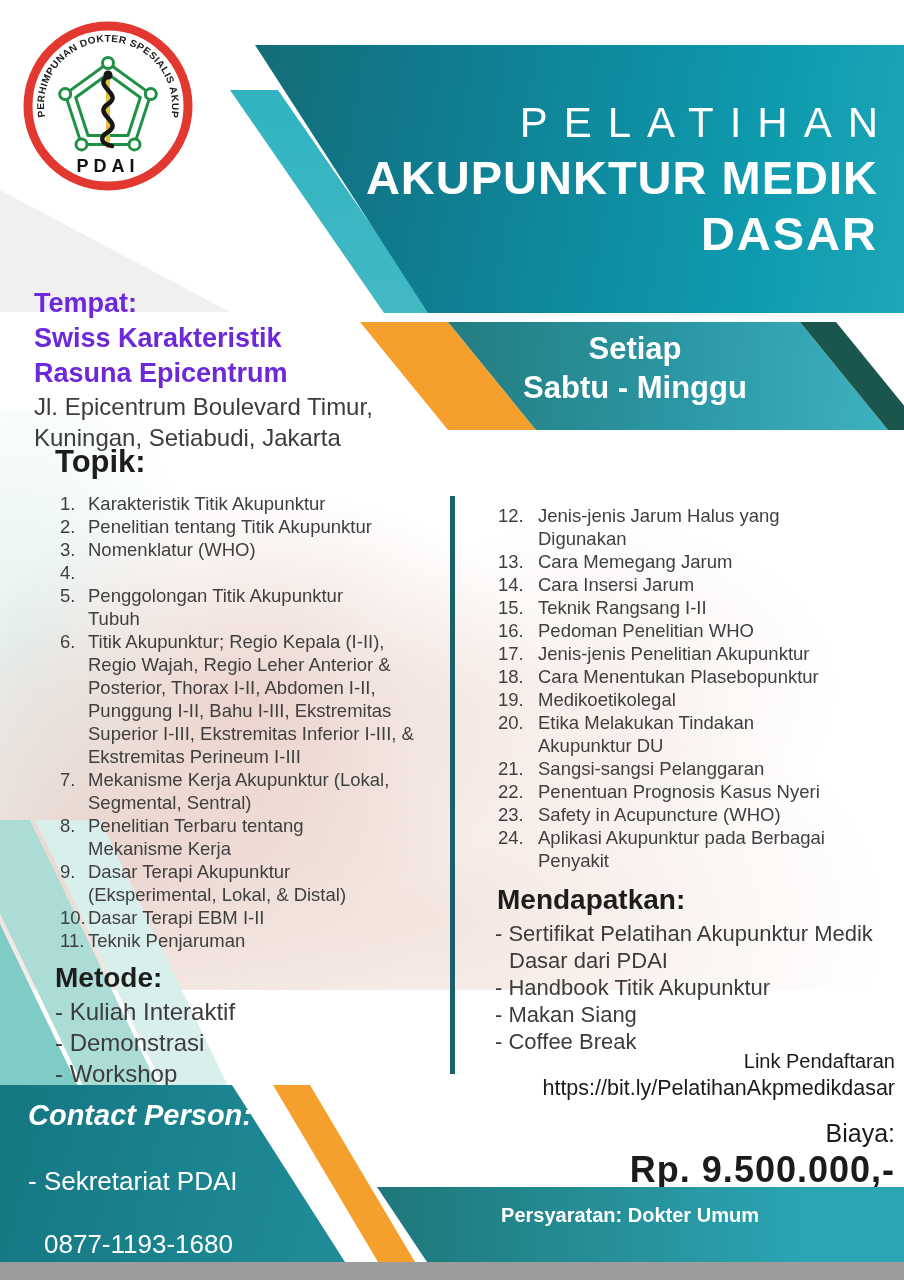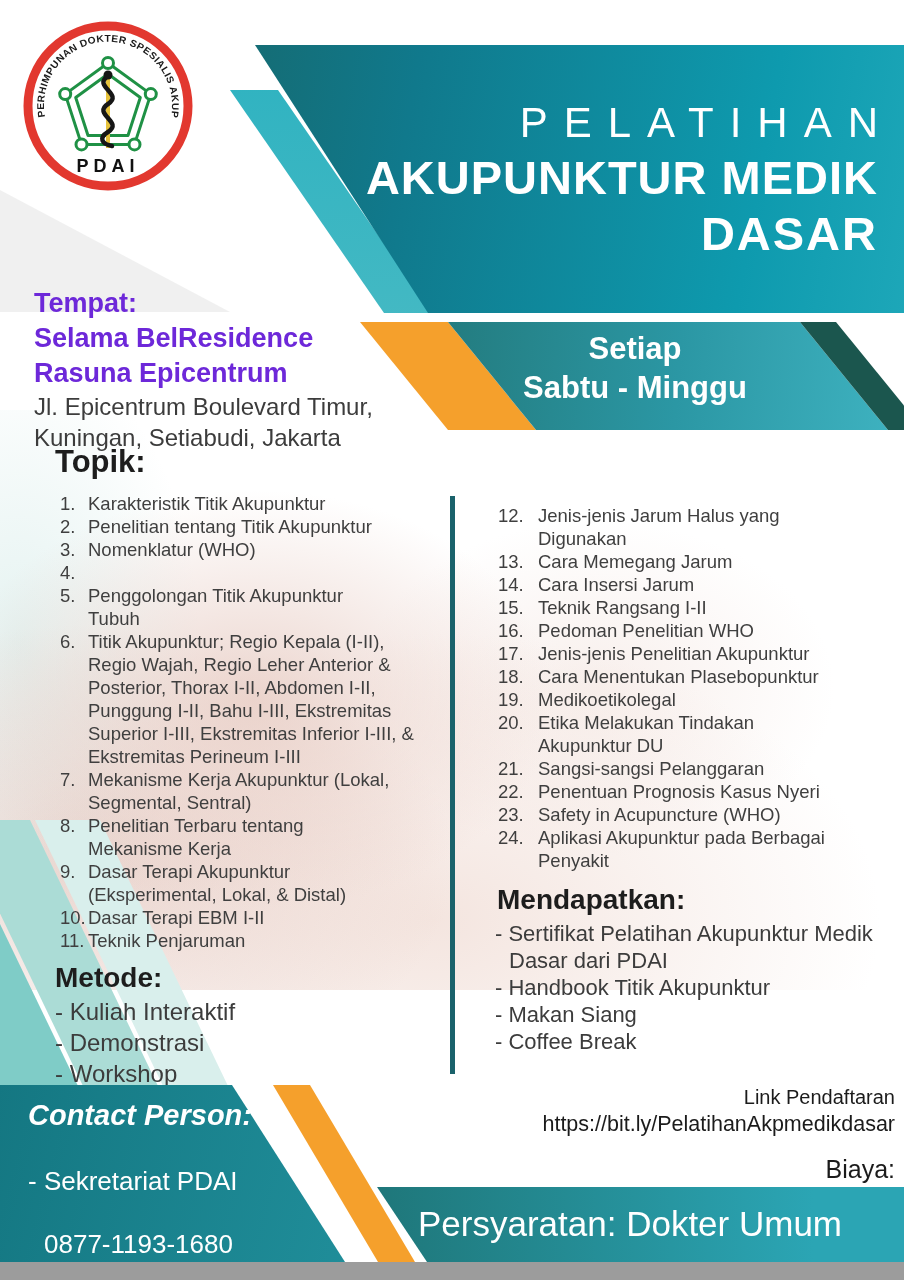--- a/index.html
+++ b/index.html
@@ -61,39 +61,39 @@
   .tlist .num{flex:0 0 28px;}
   .tlist-right .num{flex:0 0 40px;}
   .tlist .txt{white-space:pre-line;}
   .metode{left:55px;top:960px;z-index:3;}
   .metode .mh{font-size:28px;font-weight:700;color:#1d1d1d;line-height:36px;}
   .metode .mi{font-size:24px;line-height:31px;color:#3c3c3c;}
   .benefits{left:495px;top:920px;z-index:3;width:400px;}
   .benefits .bi{font-size:22px;line-height:27px;color:#3c3c3c;white-space:pre-line;
     padding-left:14px;text-indent:-14px;}
   .reg{left:440px;top:1048px;width:455px;text-align:right;z-index:3;color:#1b1b1b;}
-  .reg .r1{font-size:20px;line-height:26px;margin-top:36px;}
+  .reg .r1{font-size:20px;line-height:26px;}
   .reg .r2{font-size:21.5px;line-height:28px;}
   .reg .r3{font-size:25px;font-weight:400;line-height:31px;margin-top:16px;}
   .reg .r4{font-size:36px;font-weight:700;line-height:42px;letter-spacing:1px;}
   
   .contact-shape{left:0;top:0;width:904px;height:1280px;z-index:4;
     background:linear-gradient(105deg,#0c6771,#2aa2af 85%);
     clip-path:polygon(0px 1085px,232px 1085px,345px 1262px,0px 1262px);}
   .orange-stripe{left:0;top:0;width:904px;height:1280px;z-index:4;background:#f5a02c;
     clip-path:polygon(273px 1085px,310px 1085px,415px 1262px,378px 1262px);}
   .persy-band{left:0;top:0;width:904px;height:1280px;z-index:4;
     background:linear-gradient(90deg,#144f48,#2ba5b4 90%);
     clip-path:polygon(377px 1187px,904px 1187px,904px 1262px,427px 1262px);}
   .contact-text{left:28px;top:1096px;z-index:5;color:#fff;}
   .contact-text .ch{font-size:29px;font-weight:700;line-height:38px;font-style:italic;}
   .contact-text .cl{font-size:26px;line-height:32px;font-weight:400;margin-top:31px;}
   .contact-text .cp{padding-left:16px;}
   .persy-text{left:400px;top:1204px;width:460px;text-align:center;z-index:5;
-    color:#fff;font-size:35px;font-weight:400;}
+    color:#fff;font-size:20px;font-weight:700;}
   .footer-bar{left:0;top:1262px;width:904px;height:18px;background:#9c9c9c;z-index:6;}
   .logo{left:22px;top:20px;z-index:6;}
 </style>
 </head>
 <body>
 
 <div class="poster">
 
   <div class="abs photo"></div>
   <div class="abs gray-wedge"></div>
@@ -137,21 +137,21 @@
   <div class="abs banner-orange"></div>
   <div class="abs banner-band"></div>
   <div class="abs banner-stripe"></div>
   <div class="abs banner-text">
     <div class="b1">Setiap</div>
     <div class="b2">Sabtu - Minggu</div>
   </div>
 
   <div class="abs venue">
     <div class="vb">Tempat:</div>
-    <div class="vb">Selama BelResidence</div>
+    <div class="vb">Swiss Karakteristik</div>
     <div class="vb">Rasuna Epicentrum</div>
     <div class="vr">Jl. Epicentrum Boulevard Timur,</div>
     <div class="vr">Kuningan, Setiabudi, Jakarta</div>
   </div>
 
   <div class="abs sec-head topik-head">Topik:</div>
   <div class="abs divider"></div>
 
   <ul class="abs tlist tlist-left">
     <li>

